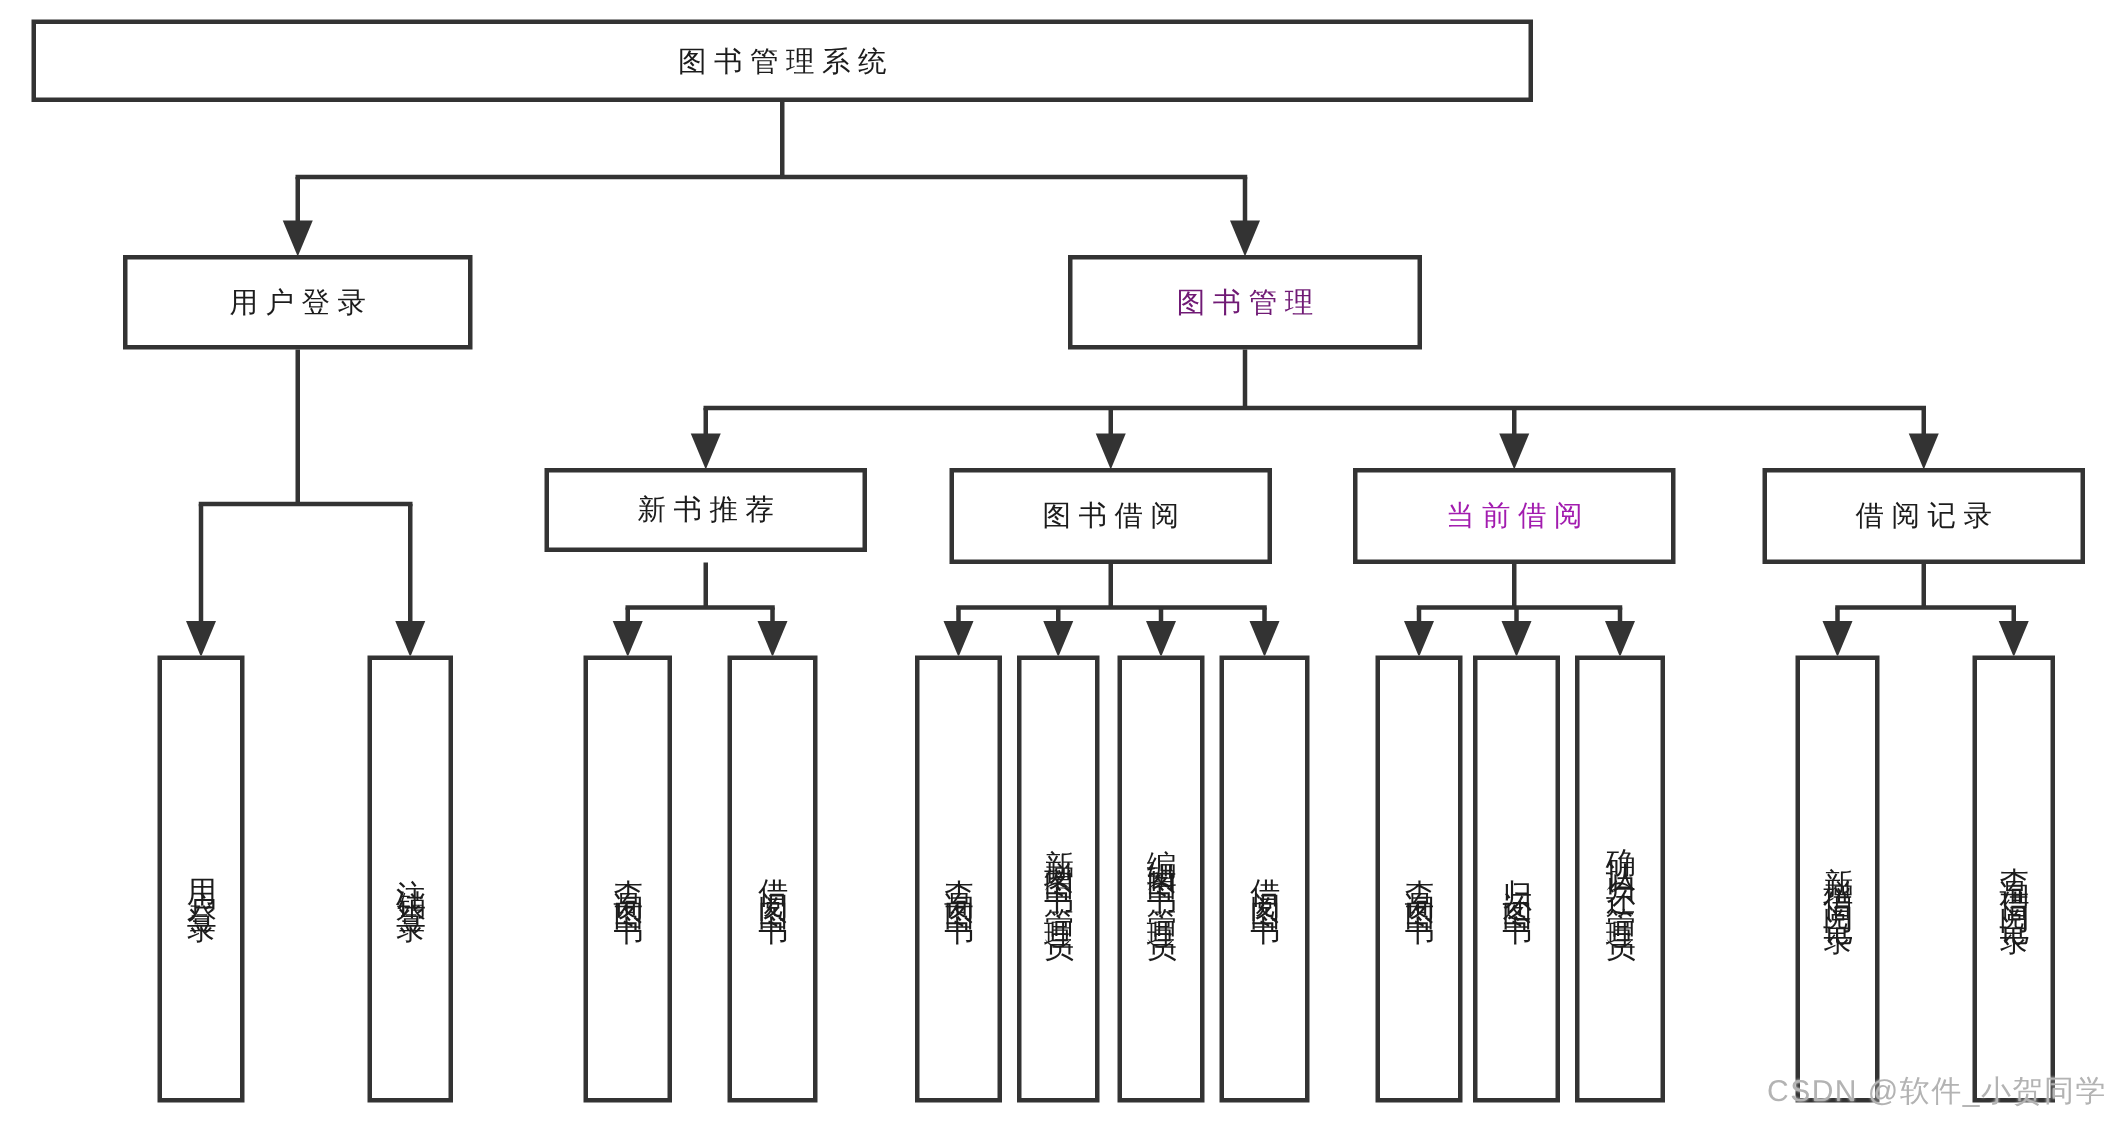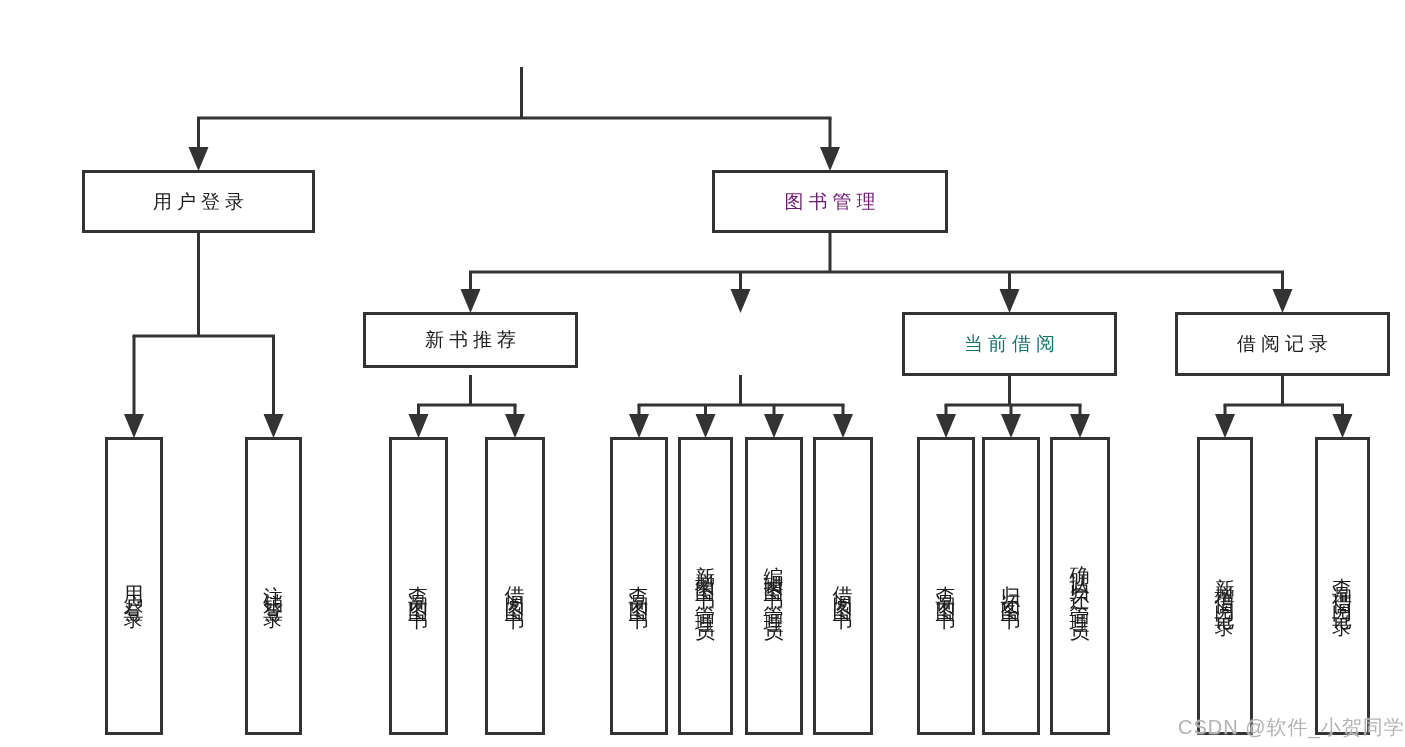--- a/index.html
+++ b/index.html
@@ -101,30 +101,36 @@
       <line x1="1080" y1="405" x2="1080" y2="421" stroke="#333333" stroke-width="3"></line>
       <polygon points="1070,414 1090,414 1080,438" fill="#333333"></polygon>
       <line x1="1282.5" y1="375" x2="1282.5" y2="405" stroke="#333333" stroke-width="3"></line>
       <line x1="1223.5" y1="405" x2="1344" y2="405" stroke="#333333" stroke-width="3"></line>
       <line x1="1225" y1="405" x2="1225" y2="421" stroke="#333333" stroke-width="3"></line>
       <polygon points="1215,414 1235,414 1225,438" fill="#333333"></polygon>
       <line x1="1342.5" y1="405" x2="1342.5" y2="421" stroke="#333333" stroke-width="3"></line>
       <polygon points="1332.5,414 1352.5,414 1342.5,438" fill="#333333"></polygon>
     </svg>
   <div class="watermark" id="watermark" style="left: 1178px; top: 714px; color: rgb(179, 179, 179);">CSDN @软件_小贺同学</div>
+<div class="node h" style="left: 21px; top: 13px; width: 1001px; height: 55px; border-color: rgb(51, 51, 51); color: rgb(28, 28, 28);">
+      <span class="lbl">图书管理系统</span>
+    </div>
     <div class="node h" style="left: 82px; top: 170px; width: 233px; height: 63px; border-color: rgb(51, 51, 51); color: rgb(28, 28, 28);">
       <span class="lbl">用户登录</span>
     </div>
     <div class="node h" style="left: 712px; top: 170px; width: 236px; height: 63px; border-color: rgb(51, 51, 51); color: #701a75;">
       <span class="lbl">图书管理</span>
     </div>
     <div class="node h" style="left: 363px; top: 312px; width: 215px; height: 56px; border-color: rgb(51, 51, 51); color: rgb(28, 28, 28);">
       <span class="lbl">新书推荐</span>
     </div>
-    <div class="node h" style="left: 902px; top: 312px; width: 215px; height: 64px; border-color: rgb(51, 51, 51); color: #0f766e;">
+    <div class="node h" style="left: 633px; top: 312px; width: 215px; height: 64px; border-color: rgb(51, 51, 51); color: rgb(28, 28, 28);">
+      <span class="lbl">图书借阅</span>
+    </div>
+    <div class="node h" style="left: 902px; top: 312px; width: 215px; height: 64px; border-color: rgb(51, 51, 51); color: #a21caf;">
       <span class="lbl">当前借阅</span>
     </div>
     <div class="node h" style="left: 1175px; top: 312px; width: 215px; height: 64px; border-color: rgb(51, 51, 51); color: rgb(28, 28, 28);">
       <span class="lbl">借阅记录</span>
     </div>
     <div class="node v" style="left: 105px; top: 437px; width: 58px; height: 298px; border-color: rgb(51, 51, 51); color: rgb(28, 28, 28);">
       <span class="lbl">用户登录</span>
     </div>
     <div class="node v" style="left: 245px; top: 437px; width: 57px; height: 298px; border-color: rgb(51, 51, 51); color: rgb(28, 28, 28);">
       <span class="lbl">注销登录</span>

